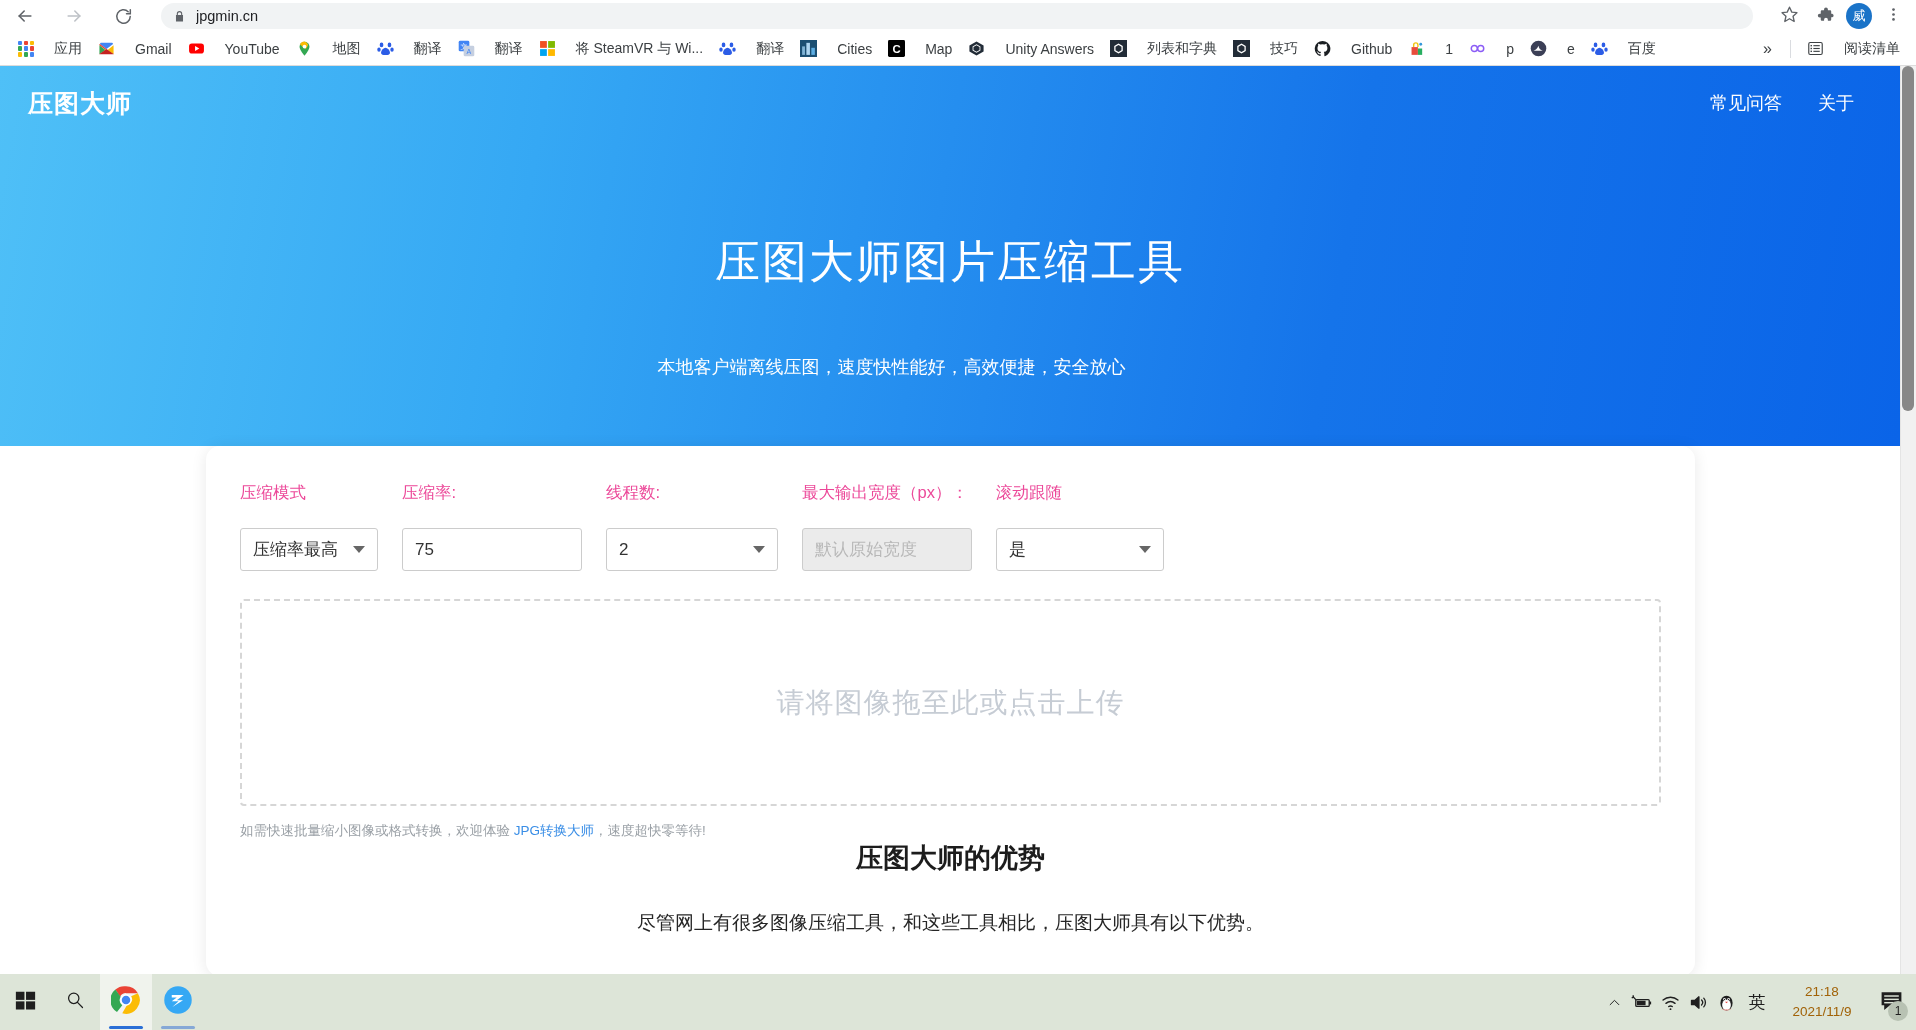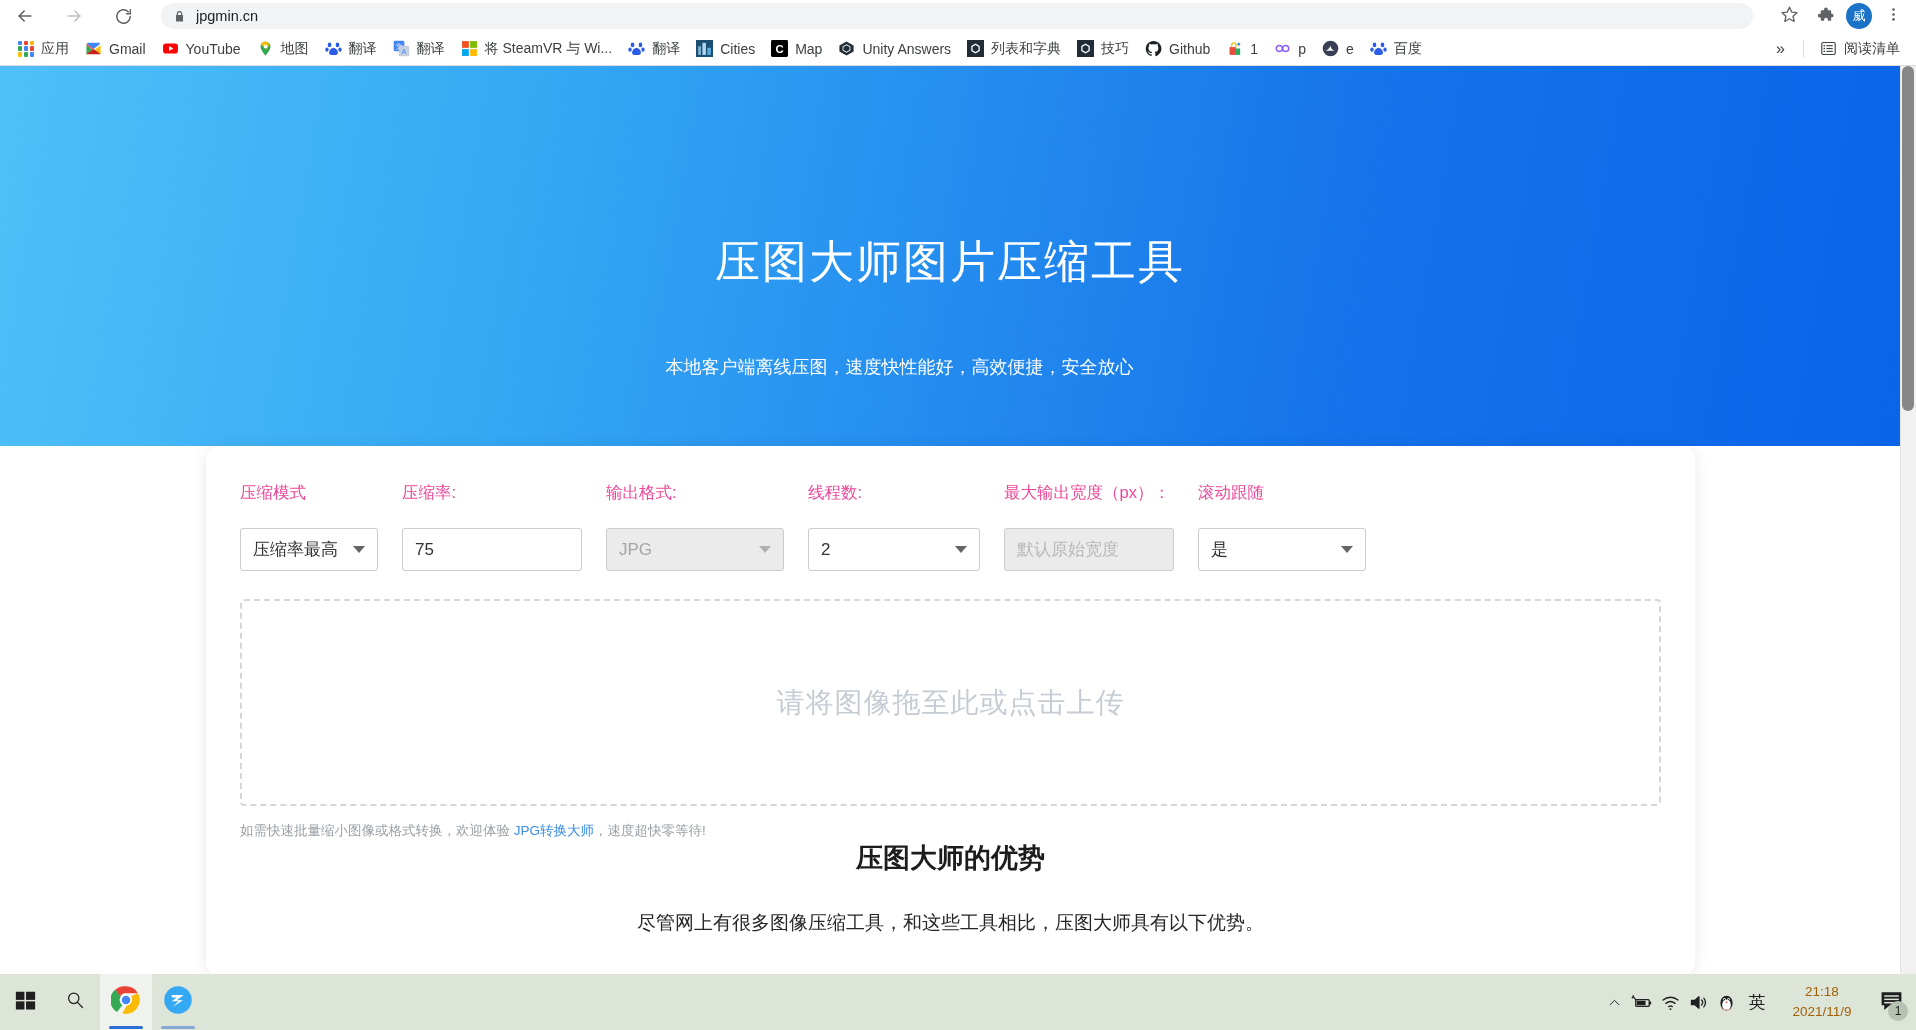--- a/index.html
+++ b/index.html
@@ -72,21 +72,21 @@
     display: flex;
     align-items: center;
     padding: 0 8px 0 10px;
     gap: 0;
     font-size: 14px;
     color: #3c4043;
     overflow: hidden;
     white-space: nowrap;
   }
   .bm {
-    display: flex; align-items: center; gap: 7px;
+    display: flex; align-items: center; gap: 20px;
     padding: 3px 8px;
     border-radius: 4px;
     flex: 0 0 auto;
   }
   .bm-label { font-size: 14px; color: #3c4043; }
   .bm-ico { width: 17px; height: 17px; flex: 0 0 auto; display: block; }
   .bm-spacer { flex: 1 1 auto; }
   .overflow-chev { padding: 2px 10px; color: #3c4043; font-size: 16px; flex: 0 0 auto; }
   .bm-sep { width: 1px; height: 18px; background: #dadce0; margin: 0 8px; flex: 0 0 auto; }
 
@@ -132,21 +132,21 @@
   .hero-title {
     position: absolute;
     top: 166px; left: 0; width: 1900px;
     text-align: center;
     font-size: 45px;
     color: #ffffff;
     letter-spacing: 2px;
   }
   .hero-sub {
     position: absolute;
-    top: 289px; left: 16px; width: 1767px;
+    top: 289px; left: 8px; width: 1767px;
     text-align: center;
     font-size: 18px;
     color: #ffffff;
   }
 
   
   .card {
     position: absolute;
     top: 380px;
     left: 206px;
@@ -621,20 +621,27 @@
           </svg>
       </span>
       <span class="bm-label">阅读清单</span>
     </div>
   </div>
 </div>
 
 <div class="viewport">
 
   <div class="hero">
+    <div class="hero-nav">
+      <div class="brand">压图大师</div>
+      <div class="hero-links">
+        <a class="hero-link">常见问答</a>
+        <a class="hero-link">关于</a>
+      </div>
+    </div>
     <div class="hero-title">压图大师图片压缩工具</div>
     <div class="hero-sub">本地客户端离线压图，速度快性能好，高效便捷，安全放心</div>
   </div>
 
   <div class="card">
 
     <div class="controls">
 
       <div class="ctrl">
         <span class="ctrl-label">压缩模式</span>
@@ -644,27 +651,20 @@
         </div>
       </div>
 
       <div class="ctrl">
         <span class="ctrl-label">压缩率:</span>
         <div class="ctrl-field w-rate">
           <span class="val">75</span>
         </div>
       </div>
 
-      <div class="ctrl">
-        <span class="ctrl-label">输出格式:</span>
-        <div class="ctrl-field w-fmt disabled">
-          <span class="val">JPG</span>
-          <span class="caret"></span>
-        </div>
-      </div>
 
       <div class="ctrl">
         <span class="ctrl-label">线程数:</span>
         <div class="ctrl-field w-thread">
           <span class="val">2</span>
           <span class="caret"></span>
         </div>
       </div>
 
       <div class="ctrl">

